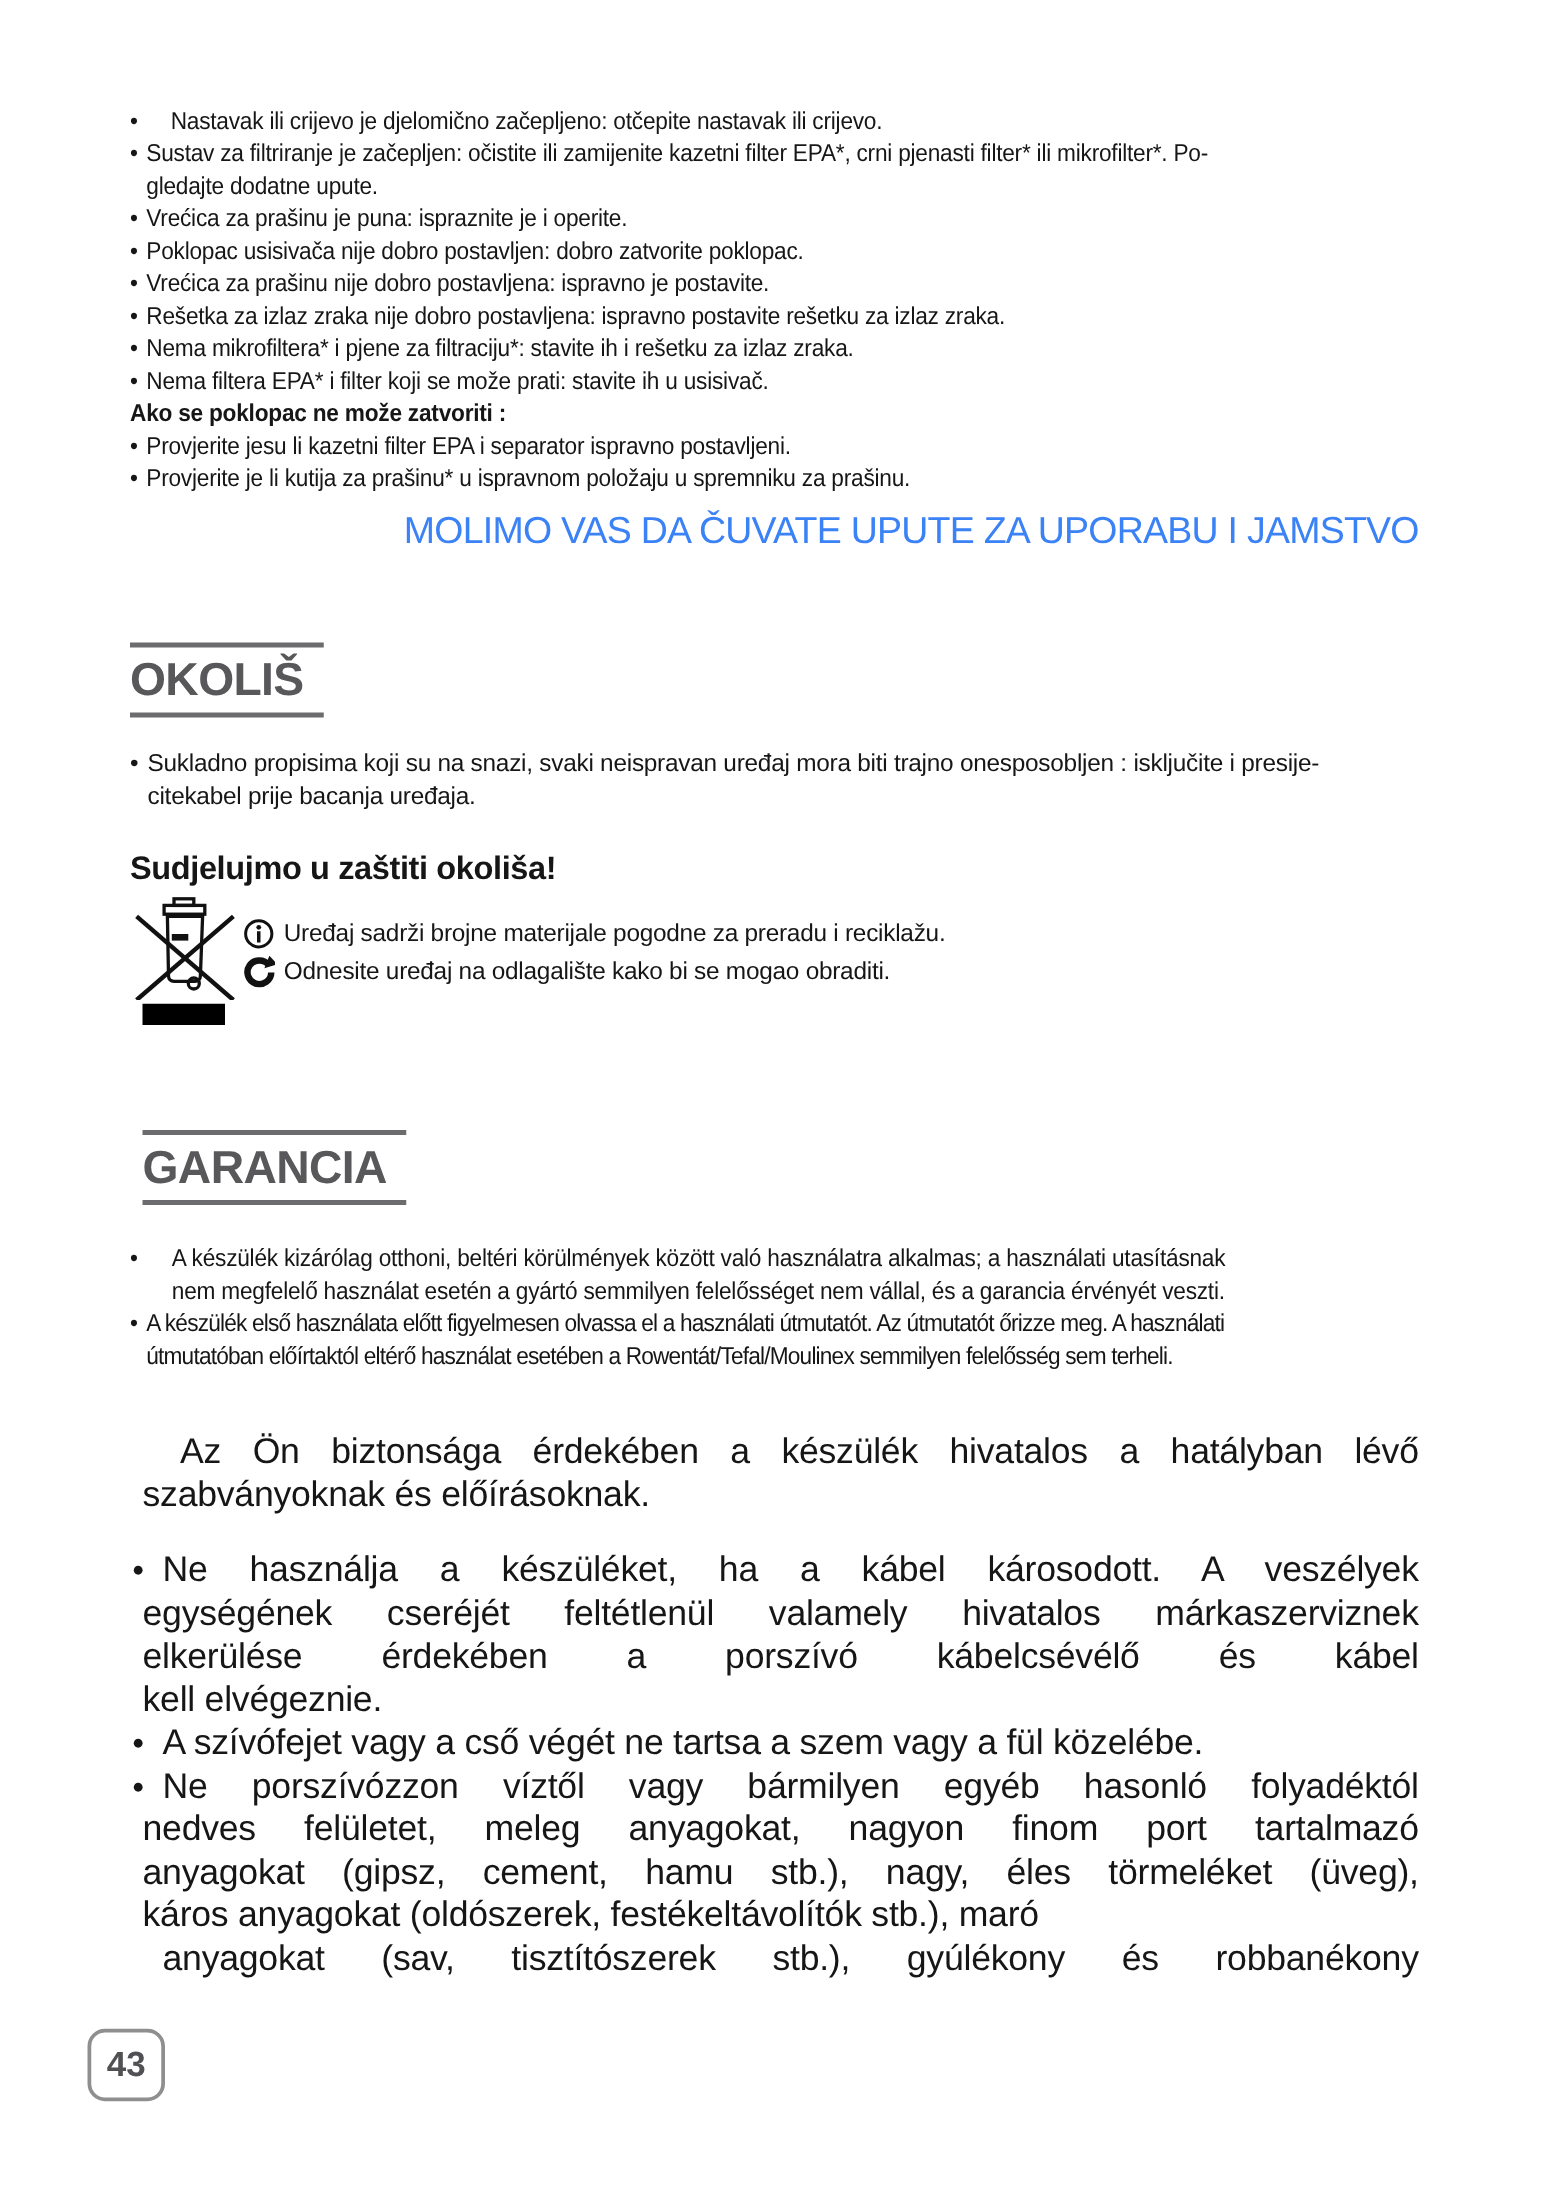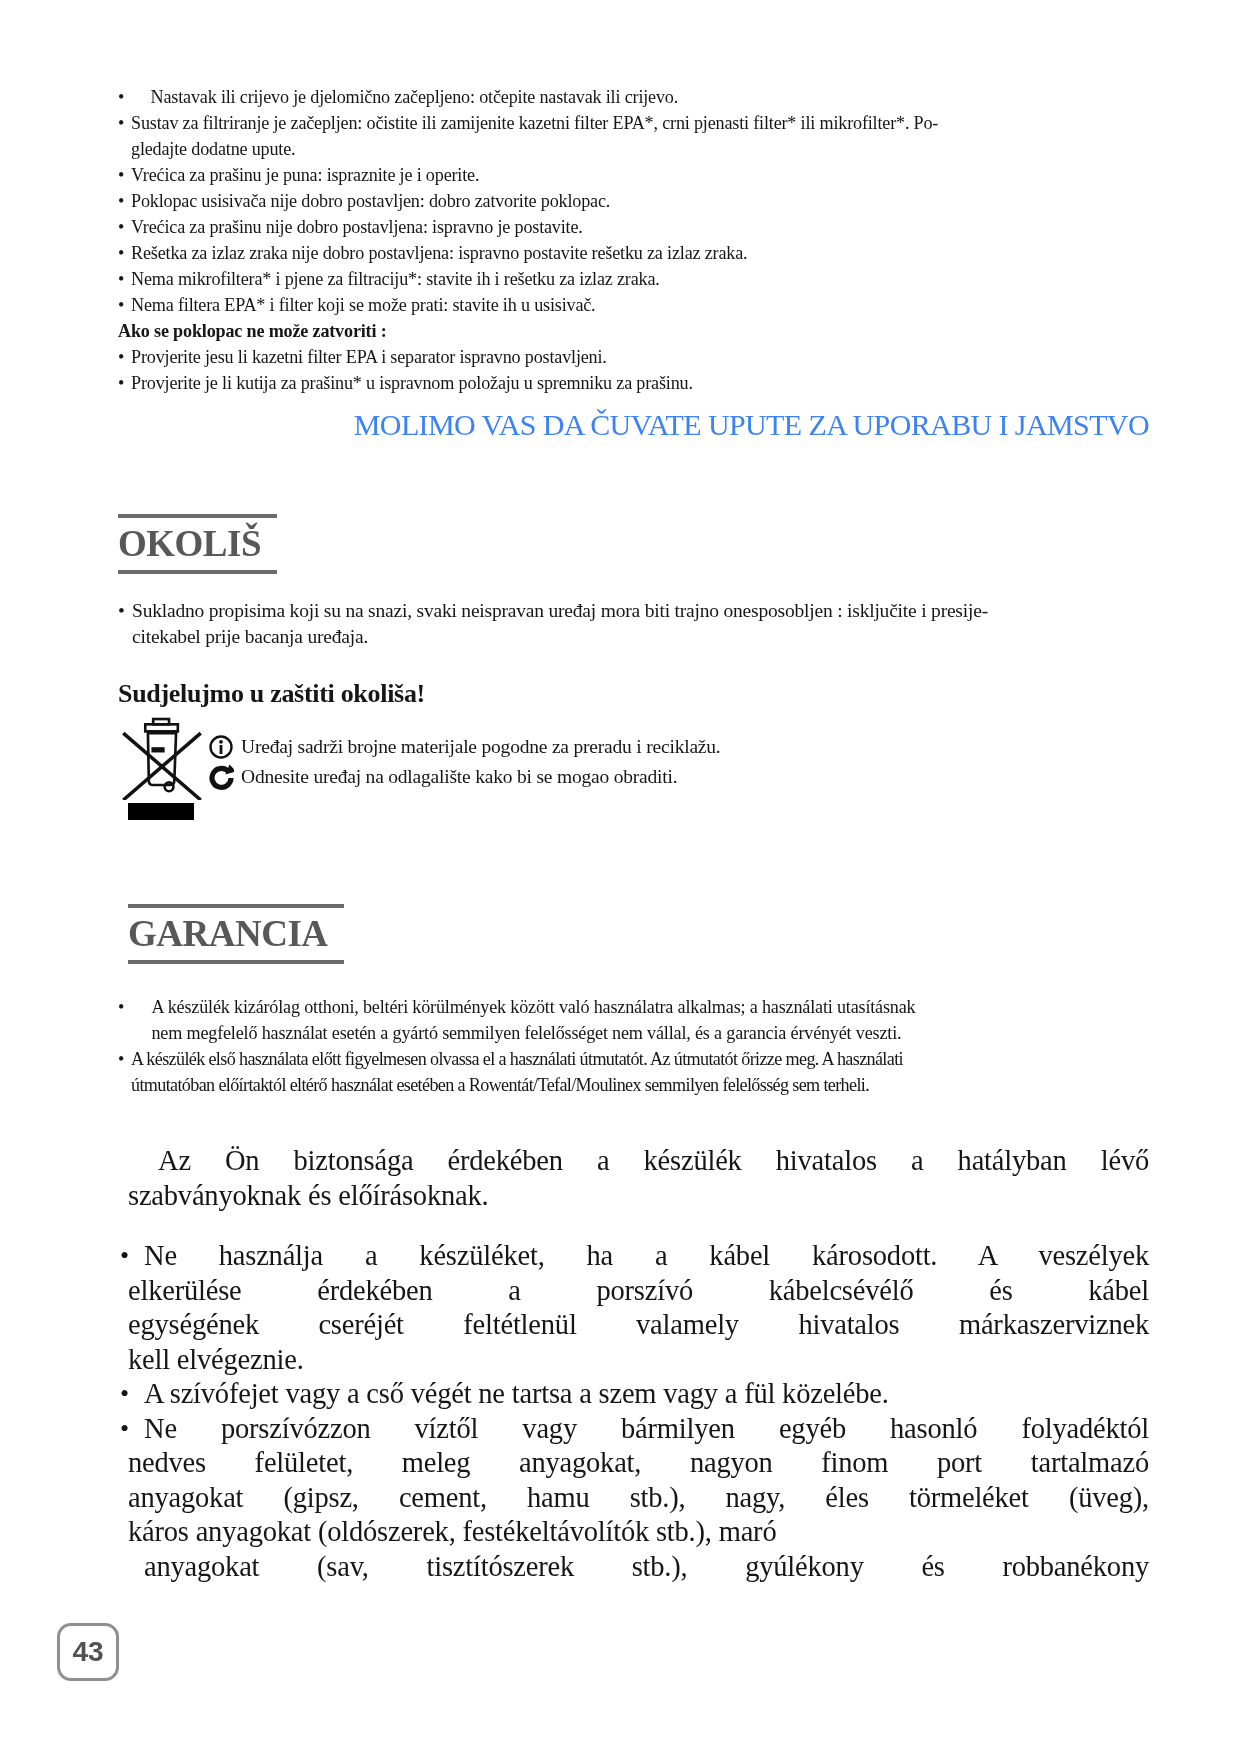--- a/index.html
+++ b/index.html
@@ -1,21 +1,21 @@
 <!DOCTYPE html>
 <html><head>
 <meta charset="utf-8">
 <style>
   html,body { margin:0; padding:0; }
   body {
     width:1241px; height:1754px; position:relative;
     background:#ffffff; color:#161616; overflow:hidden;
     font-family:"Liberation Sans", sans-serif;
   }
-  .content { position:absolute; left:118px; top:84px; width:1031px;font-family:Liberation Serif, serif; }
+  .content { position:absolute; left:104px; top:84px; width:1031px; }
 
   
   .ln { position:relative; padding-left:14px; }
   .ln .tx { display:block; }
   .ln.nw { white-space:nowrap; }
   .ln.st .tx { text-align:justify; text-align-last:justify; text-justify:inter-word; }
   .blt::before { content:"•"; position:absolute; left:0; top:0; }
 
   
   .hr-list { font-size:19.5px; line-height:26px; letter-spacing:-0.2px;
@@ -55,21 +55,21 @@
   .safety-intro { margin-top:46px; font-size:28.5px; line-height:34.5px; letter-spacing:-0.2px; }
   .safety-list  { margin-top:26px; font-size:28.5px; line-height:34.5px; letter-spacing:-0.2px; }
   .s-i1 { padding-left:40px; }
   .s-i2 { padding-left:10px; }
   .s-b  { padding-left:26px; }
   .s-b.blt::before { left:2px; top:0px; font-size:26px; }
   .s-c  { padding-left:10px; }
   .s-ci { padding-left:26px; }
 
   
-  .page-badge { position:absolute; left:57px; top:1623px; width:56px; height:52px;
+  .page-badge { position:absolute; left:70px; top:1623px; width:56px; height:52px;
                 border:3.5px solid #8f8f8f; border-radius:14px;
                 display:flex; align-items:center; justify-content:center;
                 font-size:28px; font-weight:bold; color:#515154; background:#fff; }
 
   svg { display:block; }
 </style>
 </head>
 <body>
 
 <div class="content">
@@ -193,24 +193,24 @@
     <div class="ln nw s-i2">
         <span class="tx">szabványoknak és előírásoknak.</span>
       </div>
   </div>
 
   <div class="safety-list">
     <div class="ln st s-b blt">
         <span class="tx">Ne használja a készüléket, ha a kábel károsodott. A veszélyek</span>
       </div>
     <div class="ln st s-c">
+        <span class="tx">egységének cseréjét feltétlenül valamely hivatalos márkaszerviznek</span>
+      </div>
+    <div class="ln st s-c">
         <span class="tx">elkerülése érdekében a porszívó kábelcsévélő és kábel</span>
-      </div>
-    <div class="ln st s-c">
-        <span class="tx">egységének cseréjét feltétlenül valamely hivatalos márkaszerviznek</span>
       </div>
     <div class="ln nw s-c">
         <span class="tx">kell elvégeznie.</span>
       </div>
     <div class="ln nw s-b blt">
         <span class="tx">A szívófejet vagy a cső végét ne tartsa a szem vagy a fül közelébe.</span>
       </div>
     <div class="ln st s-b blt">
         <span class="tx">Ne porszívózzon víztől vagy bármilyen egyéb hasonló folyadéktól</span>
       </div>

